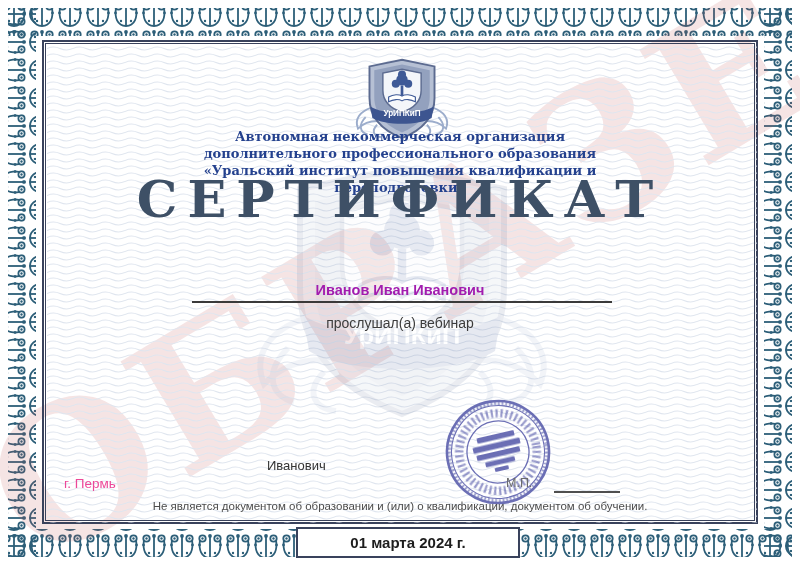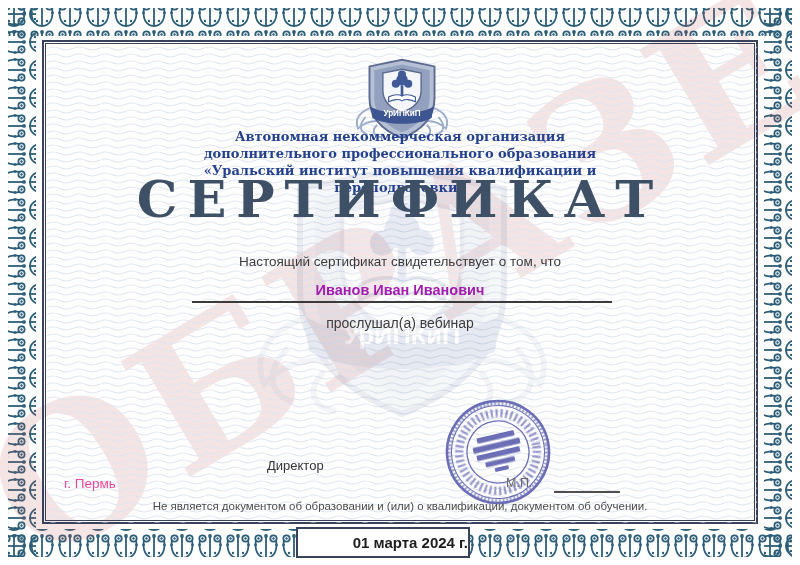--- a/index.html
+++ b/index.html
@@ -48,23 +48,23 @@
   .topic span{display:inline-block;max-width:470px;}
 
   .city{position:absolute;left:20px;top:434px;font-size:13.5px;color:#ec4899;z-index:3;}
   .director{position:absolute;left:223px;top:416px;font-size:13px;line-height:1.3;color:#333;z-index:3;}
   .seal{position:absolute;left:398px;top:354px;z-index:3;}
   .mp{position:absolute;left:462px;top:434px;font-size:12.5px;color:#6a6a6a;z-index:4;}
   .sig-line{position:absolute;left:510px;top:449px;width:66px;border-top:2px solid #4f4f4f;z-index:3;}
   .disclaimer{top:458px;font-size:11.5px;color:#4c4c4c;}
 
   .date-box{
-    position:absolute;left:296px;top:527px;width:174px;height:31px;z-index:4;
+    position:absolute;left:296px;top:527px;width:224px;height:31px;z-index:4;
     background:#fff;border:2px solid var(--frame);
-    text-align:right;line-height:27px;font-size:15px;font-weight:bold;color:#1d1d1d;
+    text-align:center;line-height:27px;font-size:15px;font-weight:bold;color:#1d1d1d;
   }
 </style>
 </head>
 <body>
 
 <div class="page">
 
   <svg width="0" height="0" style="position:absolute" aria-hidden="true">
     <defs>
       <g id="emblem">
@@ -159,32 +159,31 @@
       <use href="#emblem"></use>
       <text x="60" y="64.5" text-anchor="middle" font-size="8.5" font-weight="bold" fill="#ffffff">УрИПКиП</text>
     </svg>
 
     <div class="abs org">
       <span>Автономная некоммерческая организация дополнительного профессионального образования «Уральский институт повышения квалификации и переподготовки»</span>
     </div>
 
     <div class="abs title">СЕРТИФИКАТ</div>
 
-    <div class="abs statement">Настоящий сертификат свидетельствует о том, что</div>
 
     <div class="abs name">Иванов Иван Иванович</div>
     <div class="name-rule"></div>
 
     <div class="abs action">прослушал(а) вебинар</div>
 
 
     <div class="city">г. Пермь</div>
 
     <div class="director">
-      <div>Директор</div>
+      <div>Иванович</div>
     </div>
 
     <svg class="seal" width="112" height="112" viewBox="0 0 112 112" aria-hidden="true">
       <defs>
         <filter id="blr" x="-20%" y="-20%" width="140%" height="140%">
             <feGaussianBlur stdDeviation="0.7"></feGaussianBlur>
           </filter>
       </defs>
       <g transform="rotate(-9 56 56)" opacity="0.88">
         <g fill="none" stroke="#585cab">

